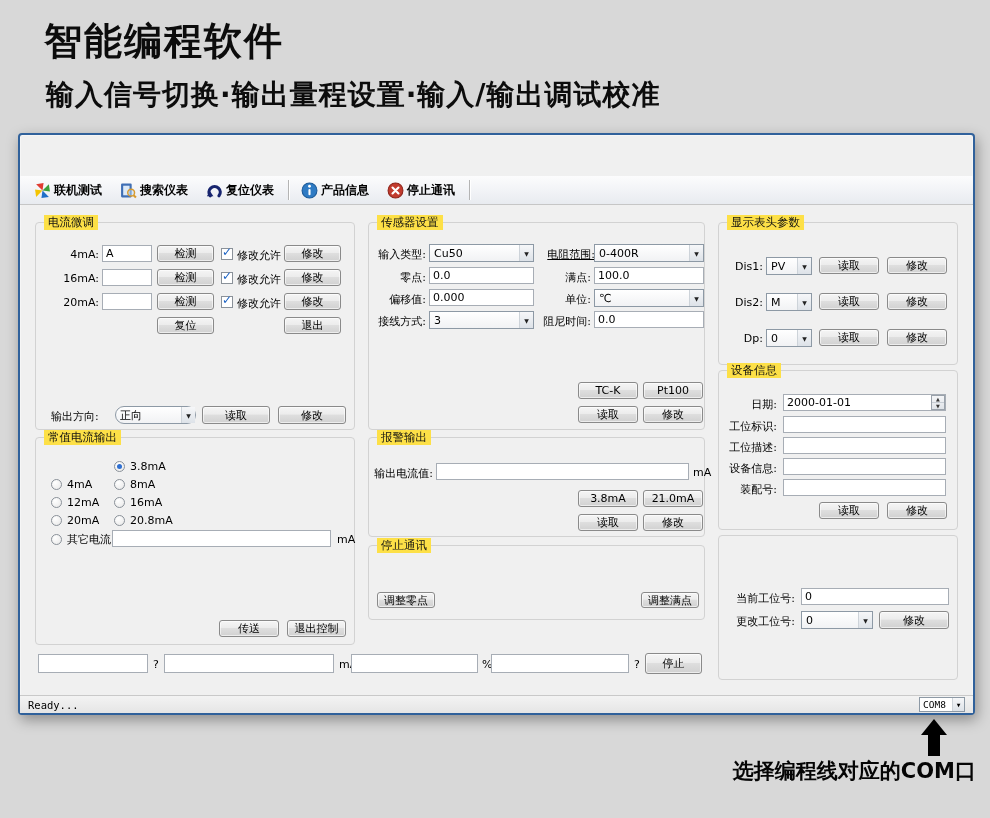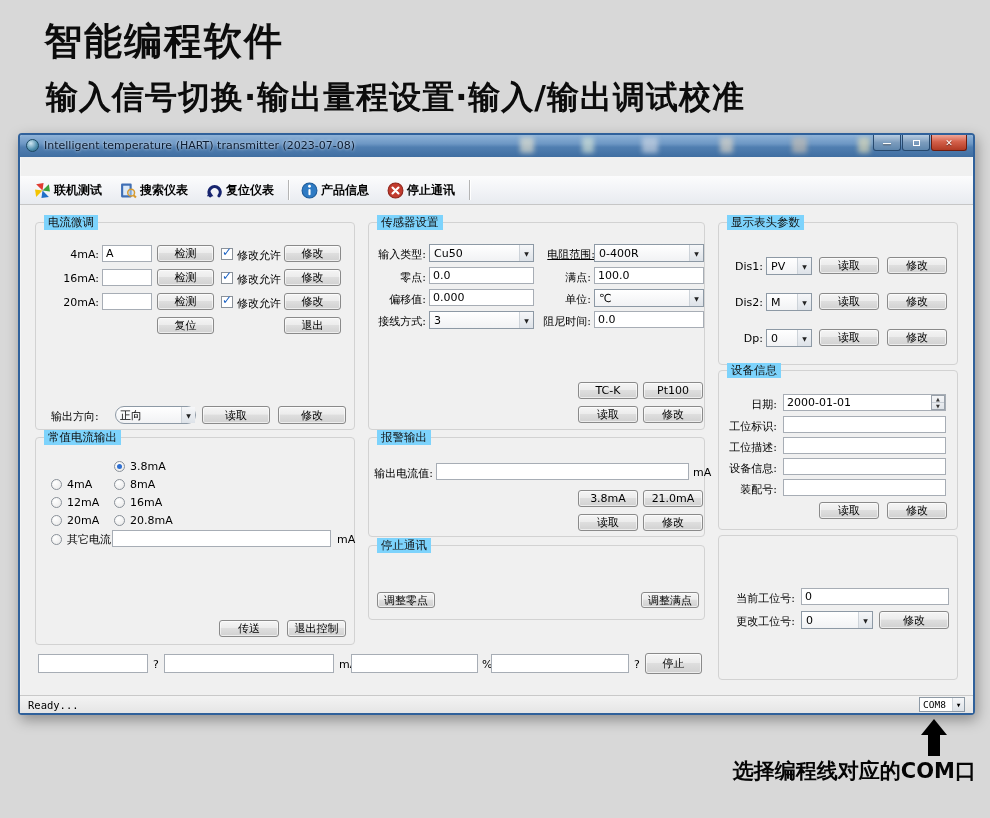--- a/index.html
+++ b/index.html
@@ -4,21 +4,21 @@
 <style>
   * { box-sizing: border-box; }
   html,body { margin:0; padding:0; }
   body {
     width:990px; height:818px; position:relative; overflow:hidden;
     background:#d8d8d8;
     font-family:"DejaVu Sans","Liberation Sans",sans-serif;
     color:#000;
   }
   .hdr-title { position:absolute; left:44px; top:16px; font-size:38px; font-weight:bold; color:#0c0c0c; letter-spacing:2px; }
-  .hdr-sub   { position:absolute; left:46px; top:76px; font-size:32px; font-weight:bold; color:#0c0c0c; letter-spacing:1px; }
+  .hdr-sub   { position:absolute; left:46px; top:76px; font-size:28px; font-weight:bold; color:#0c0c0c; letter-spacing:1px; }
 
   
   .win {
     position:absolute; left:18px; top:133px; width:957px; height:582px;
     background:#f0f0f0; border:2px solid #30619b; border-radius:4px;
     box-shadow:0 0 0 1px rgba(255,255,255,.4) inset, 2px 5px 14px rgba(0,0,0,.35);
   }
   .titlebar {
     position:absolute; left:0; top:0; right:0; height:22px; overflow:hidden;
     background:linear-gradient(180deg,#8fb3d8 0%,#6d97c4 40%,#517fb1 55%,#406ea1 100%);
@@ -47,21 +47,21 @@
     position:absolute; left:0; top:41px; right:0; height:29px;
     background:linear-gradient(180deg,#fcfcfd,#e8ebf0); border-bottom:1px solid #c6c6c6;
     display:flex; align-items:center; padding-left:8px; font-size:12px; font-weight:bold;
   }
   .tool-item { display:flex; align-items:center; gap:3px; padding:2px 6px; margin-right:6px; }
   .tool-item svg { width:17px; height:17px; }
   .tbsep { width:1px; height:20px; background:#b4b4b4; margin:0 6px 0 2px; box-shadow:1px 0 0 #fff; }
 
   
   .gbox { position:absolute; border:1px solid #d2d2d2; border-radius:4px; }
-  .glabel { position:absolute; top:-8px; left:8px; background:#7dd3fc; padding:0 4px; font-size:11.5px; color:#111; white-space:nowrap; }
+  .glabel { position:absolute; top:-8px; left:8px; background:#fde047; padding:0 4px; font-size:11.5px; color:#111; white-space:nowrap; }
   .lbl { position:absolute; font-size:11px; white-space:nowrap; }
   .lbl.r { text-align:right; }
   .btn {
     position:absolute; height:17px; border:1px solid #8a8a8a; border-radius:3px;
     background:linear-gradient(180deg,#f5f5f5,#ececec 45%,#dedede 50%,#d1d1d1);
     font-size:11px; display:flex; align-items:center; justify-content:center; color:#000;
     box-shadow:0 0 0 1px rgba(255,255,255,.6) inset;
   }
   .txt {
     position:absolute; height:17px; border:1px solid #a7adb5; background:#fff;
@@ -103,37 +103,20 @@
   .ann-text { position:absolute; right:14px; top:757px; font-size:21px; font-weight:bold; color:#050505; }
 </style>
 </head>
 <body>
 
 <div class="hdr-title">智能编程软件</div>
 <div class="hdr-sub">输入信号切换·输出量程设置·输入/输出调试校准</div>
 
 <div class="win">
 
-  <div class="titlebar">
-    <div class="blur" style="left:500px;width:14px;height:16px;background:#e8e4d0;"></div>
-    <div class="blur" style="left:562px;width:12px;height:16px;background:#d8e6d8;"></div>
-    <div class="blur" style="left:622px;width:16px;height:16px;background:#cfd8e4;"></div>
-    <div class="blur" style="left:700px;width:13px;height:16px;background:#e0d8c8;"></div>
-    <div class="blur" style="left:772px;width:15px;height:16px;background:#c8c0b4;"></div>
-    <div class="blur" style="left:838px;width:12px;height:16px;background:#e4dfb8;"></div>
-    <span class="app-ico"></span>
-    <span class="title-text">Intelligent temperature (HART) transmitter (2023-07-08)</span>
-    <div class="winbtns">
-      <div class="wbtn">—</div>
-      <div class="wbtn">
-          <span class="maxsq"></span>
-        </div>
-      <div class="wbtn close">✕</div>
-    </div>
-  </div>
 
 
   <div class="toolbar">
     <div class="tool-item">
       <svg viewBox="0 0 16 16">
         <path d="M8 8 L2 2 L9 1 Z" fill="#e03c31"></path>
         <path d="M8 8 L14 2 L15 9 Z" fill="#3ba13b"></path>
         <path d="M8 8 L14 14 L7 15 Z" fill="#2070c8"></path>
         <path d="M8 8 L2 14 L1 7 Z" fill="#f4c400"></path>
       </svg>

